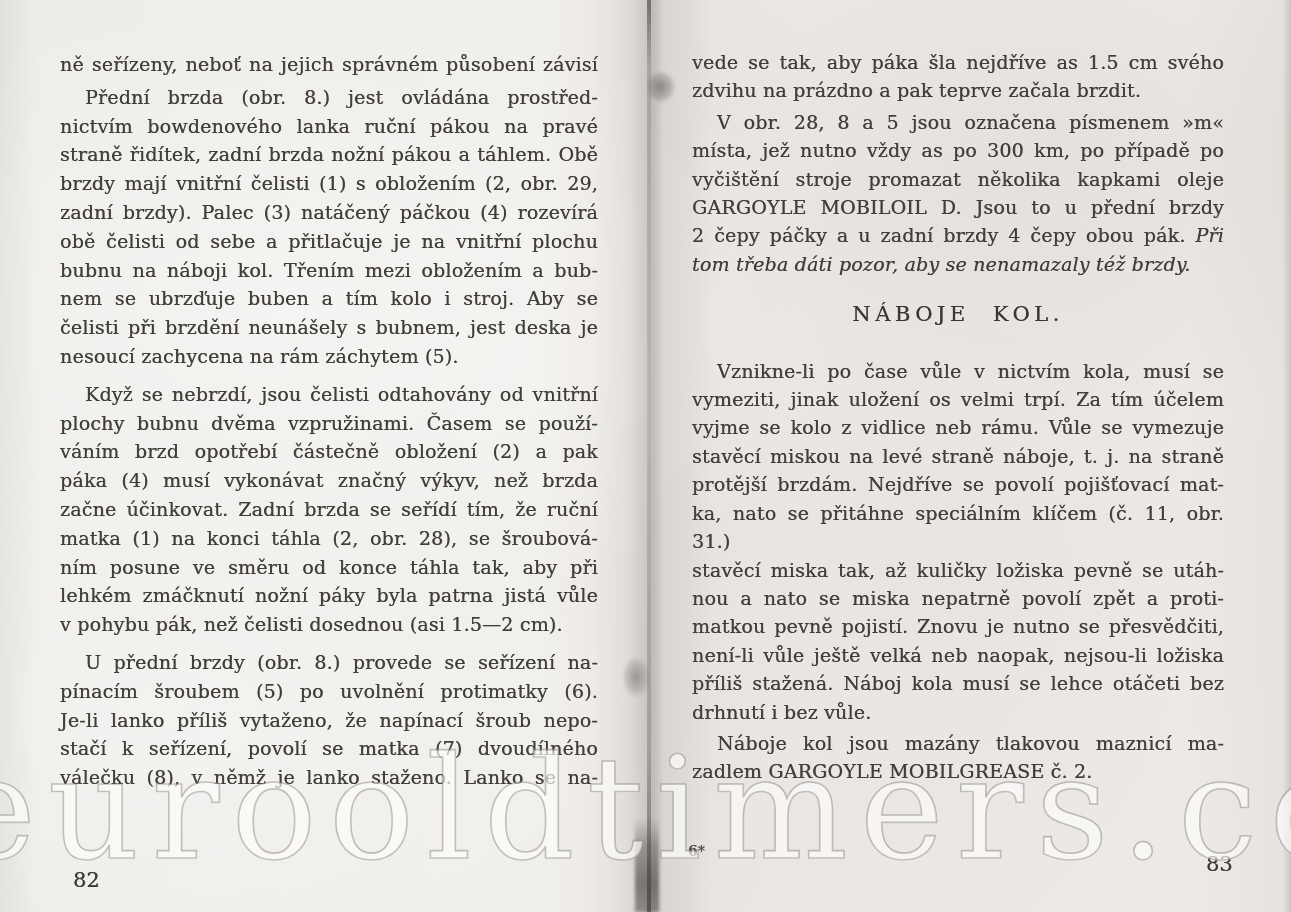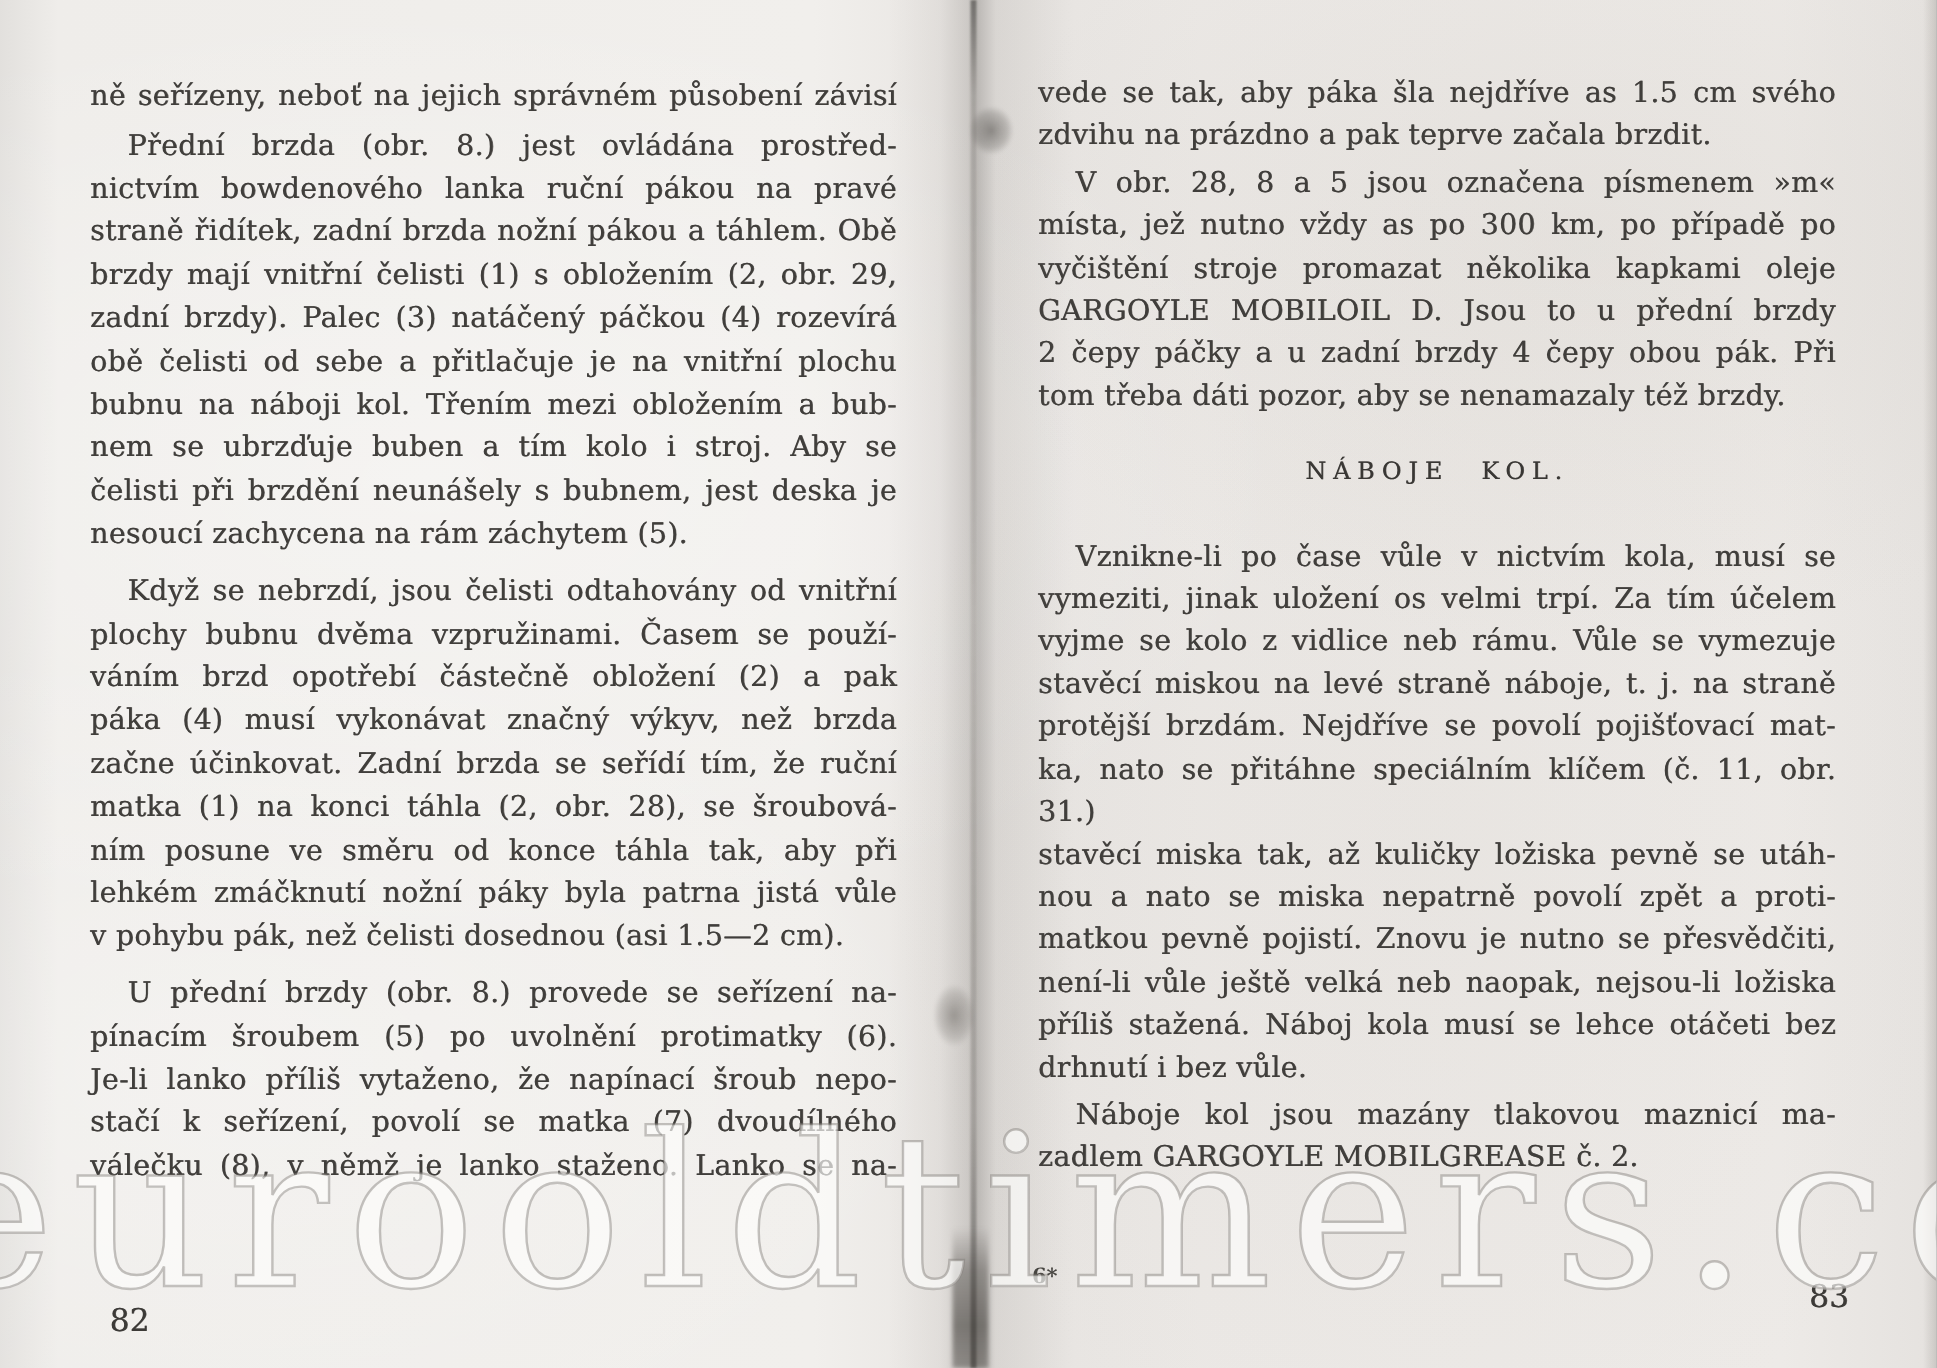--- a/index.html
+++ b/index.html
@@ -27,26 +27,26 @@
   .line{ text-align:justify; text-align-last:justify; }
   .line.last{ text-align-last:left; }
   .para.indent > .line:first-child{ text-indent:25px; }
   .text-col.left .para:nth-child(2){ margin-top:4px; }
   .text-col.left .para:nth-child(3),
   .text-col.left .para:nth-child(4){ margin-top:9px; }
   .text-col.right .para + .para{ margin-top:3px; }
   .heading{
     margin:22px 0 28px;
     text-align:center;
-    font-size:16px;
+    font-size:21px;
     letter-spacing:4.5px;
     word-spacing:12px;
     color:#393734;
   }
-  .it{ }
+  .it{ font-style:italic; }
   .pagenum{
     position:absolute; font-size:21px; color:#3c3a37; z-index:1;
     text-shadow:0.3px 0 0 rgba(60,58,55,0.7);
   }
   .pagenum.pn-left{ left:52px; top:868px;margin-left:21px; }
   .pagenum.pn-right{ left:1206px; top:836px;margin-top:16px; }
   .sig{
     position:absolute; left:688px; top:843px;
     font-size:14px; font-weight:bold; color:#45433f; z-index:1;
   }

